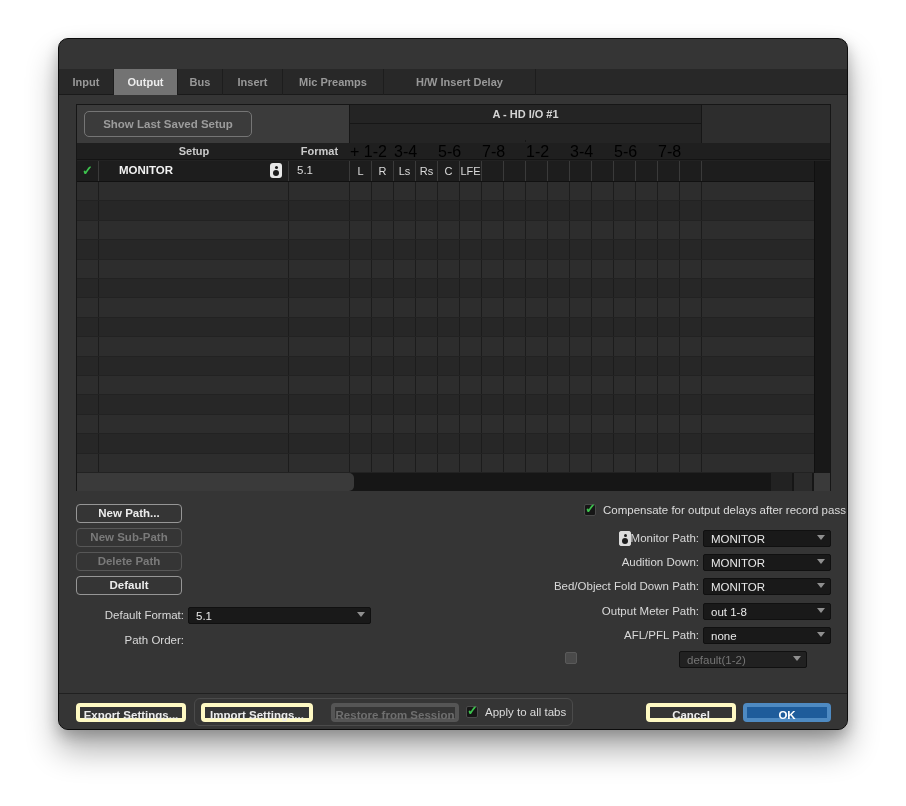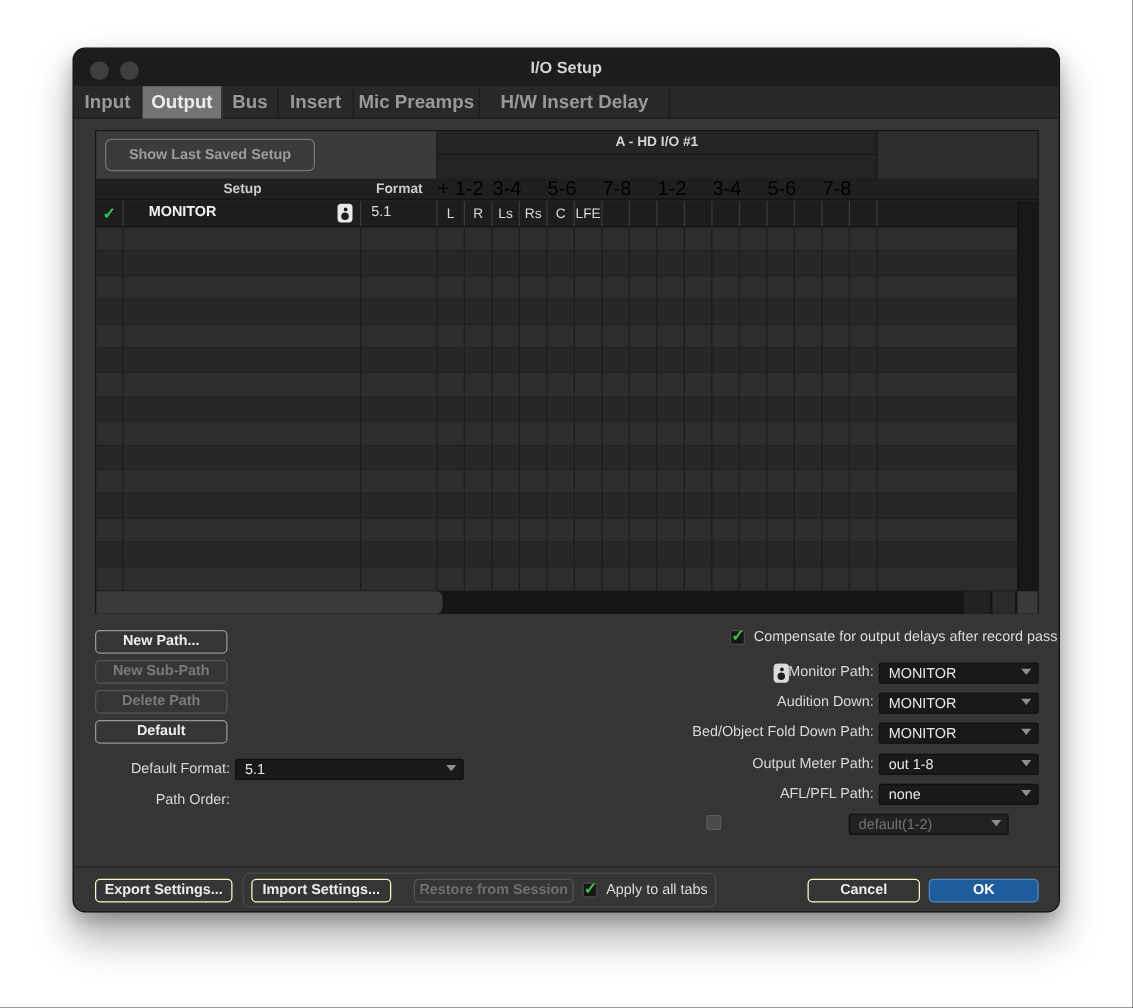--- a/index.html
+++ b/index.html
@@ -17,21 +17,21 @@
     box-shadow:0 20px 32px rgba(0,0,0,.32), 0 6px 14px rgba(0,0,0,.22);
     overflow:hidden;
   }
   
   .titlebar { position:absolute; left:0; top:0; right:0; height:30px; background:#1c1c1c; }
   .titlebar .dot { position:absolute; top:10px; width:15px; height:15px; border-radius:50%; background:#3f3f3f; }
   .dot.d1 { left:13px; } .dot.d2 { left:37px; }
   .title { width:100%; text-align:center; line-height:30px; font-size:13px; font-weight:bold; color:#d3d3d3; }
   
   .tabbar { position:absolute; left:0; top:30px; right:0; height:26px; background:#282828; display:flex; border-bottom:1px solid #1a1a1a; }
-  .tab { height:26px; line-height:26px; text-align:center; font-size:15px; font-weight:bold; color:#999; border-right:1px solid #1d1d1d; cursor:default; }
+  .tab { height:26px; line-height:26px; text-align:center; font-size:11px; font-weight:bold; color:#999; border-right:1px solid #1d1d1d; cursor:default; }
   .tab.sel { background:#737373; color:#ededed; }
   
   .content { position:absolute; left:0; top:56px; right:0; height:600px; background:#353535; }
   
   .grid { position:absolute; left:17px; top:9px; width:755px; height:387px; border:1px solid #161616; background:#222; }
   .hdr-top { position:absolute; left:0; top:0; width:753px; height:38px; display:flex; }
   .hdr-left { width:273px; height:38px; background:#3b3b3b; position:relative; border-right:1px solid #161616; }
   .btn-lastsaved {
     position:absolute; left:7px; top:6px; width:168px; height:26px;
     border:1px solid #757575; border-radius:5px; background:transparent;
@@ -95,37 +95,32 @@
   }
   .dropdown.disabled { background:#212121; color:#757575; }
   .flabel { position:absolute; font-size:11.5px; color:#d9d9d9; line-height:17px; text-align:right; }
   .checkbox { position:absolute; width:12px; height:12px; background:#161616; border:1px solid #4a4a4a; border-radius:2px; }
   .checkbox .ck { position:absolute; left:0px; top:-4px; color:#3dc44e; font-size:13px; font-weight:bold; }
   .checkbox.off { background:#4a4a4a; border-color:#5a5a5a; }
   .clabel { position:absolute; font-size:11.5px; color:#dcdcdc; line-height:13px; }
   
   .footer { position:absolute; left:0; bottom:0; right:0; height:36px; background:#353535; border-top:1px solid #202020; }
   .fbtn {
-    position:absolute; top:9px; height:19px; border:1px solid #fef9c3; border-radius:4px;
+    position:absolute; top:9px; height:19px; border:4px solid #fef9c3; border-radius:4px;
     color:#ececec; font-size:11.5px; font-weight:bold; text-align:center; line-height:17px; background:transparent;
   }
   .fbtn.disabled { border-color:#555; color:#6f6f6f; }
   .fgroup { position:absolute; left:135px; top:4px; width:379px; height:28px; border:1px solid #4b4b4b; border-radius:6px; }
   .fbtn.ok { background:#1e5c9b; border-color:#4e8ac2; color:#fff; }
 </style>
 </head>
 <body>
 
 <div class="window">
 
-  <div class="titlebar">
-    <span class="dot d1"></span>
-    <span class="dot d2"></span>
-    <div class="title">I/O Setup</div>
-  </div>
 
   <div class="tabbar">
     <div class="tab" style="width:55px">Input</div>
     <div class="tab sel" style="width:64px">Output</div>
     <div class="tab" style="width:45px">Bus</div>
     <div class="tab" style="width:60px">Insert</div>
     <div class="tab" style="width:101px">Mic Preamps</div>
     <div class="tab" style="width:152px">H/W Insert Delay</div>
   </div>
 

